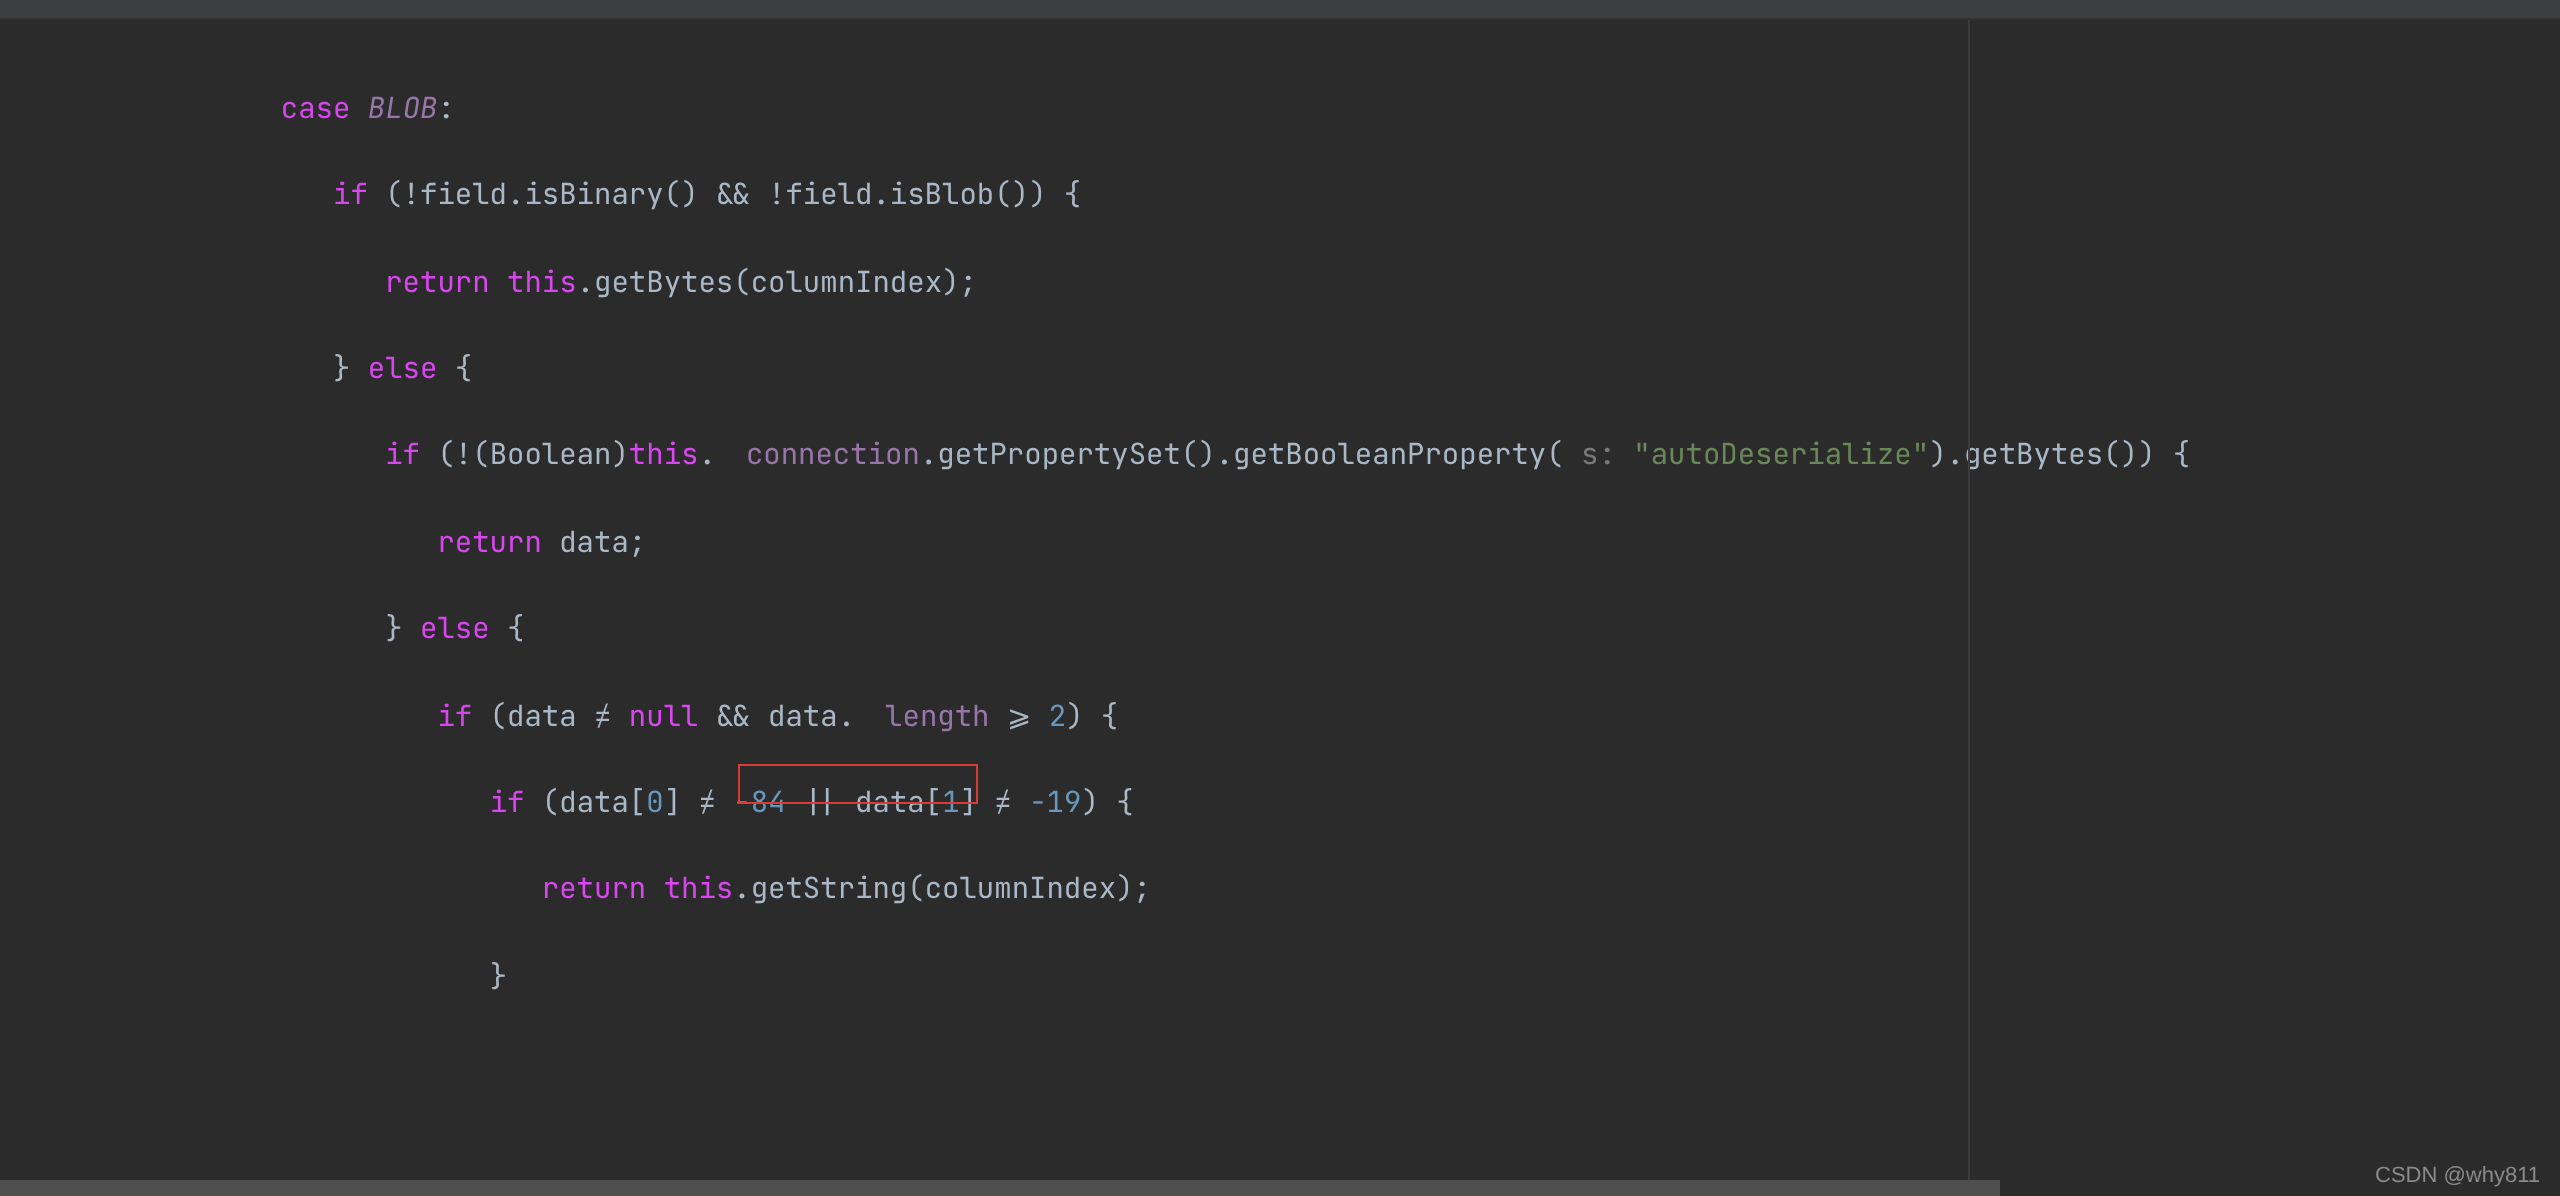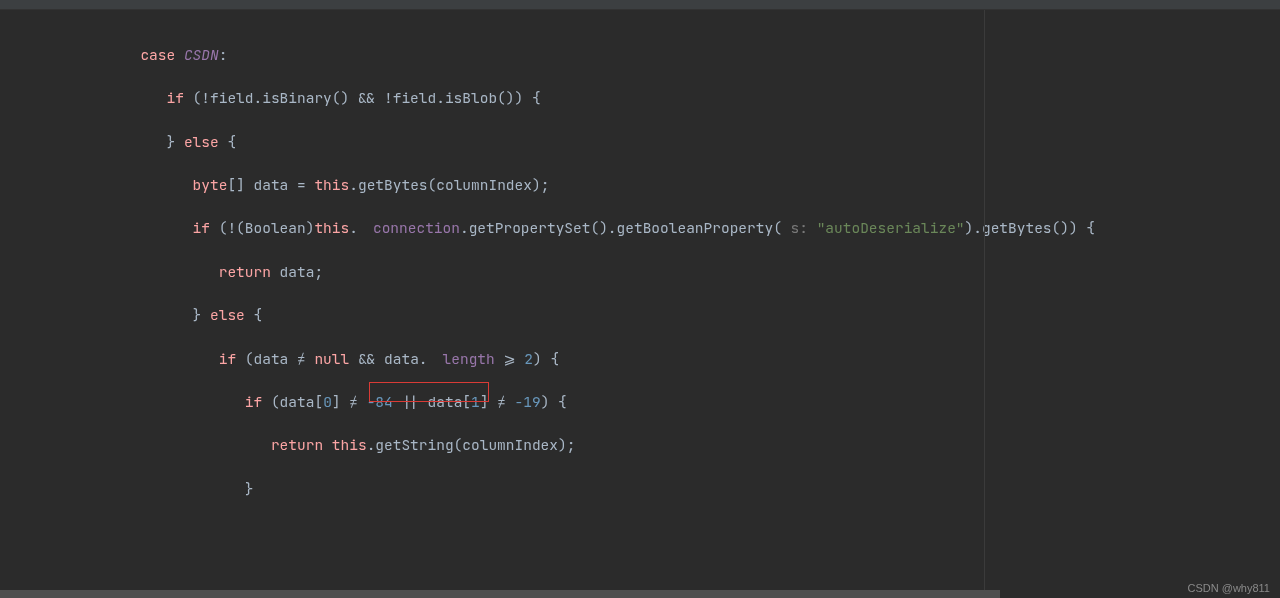--- a/index.html
+++ b/index.html
@@ -18,21 +18,21 @@
     border-bottom: 1px solid #323232;
   }
   .editor {
     padding: 12px 0 0 0;
     line-height: 21.7px;
     position: relative;
     white-space: pre;
     color: #a9b7c6;
   }
   .line { padding-left: 36px; position: relative; }
-  .kw { color: #fca5a5; }
+  .kw { color: #d946ef; }
   .str { color: #6a8759; }
   .num { color: #6897bb; }
   .field { color: #9876aa; margin-left: 15px; }
   .const { color: #9876aa; font-style: italic; }
   .hint { color: #787878; }
   .underline { text-decoration: underline; text-decoration-color: #5a6470; }
   .right-margin {
     position: absolute;
     top: 10px;
     bottom: 0;
@@ -70,24 +70,24 @@
     background: #4e4e4e;
     border-radius: 0;
   }
 </style>
 </head>
 <body>
 
 <div class="toolbar"></div>
 
 <div class="editor">
-<div class="line">            <span class="kw">case</span> <span class="const">CSDN</span>:</div>
+<div class="line">            <span class="kw">case</span> <span class="const">BLOB</span>:</div>
 <div class="line">               <span class="kw">if</span><span> (!field.isBinary() &amp;&amp; !field.isBlob()) {</span></div>
+<div class="line">                  <span class="kw">return</span> <span class="kw">this</span><span>.getBytes(columnIndex);</span></div>
 <div class="line">               <span>} </span><span class="kw">else</span><span> {</span></div>
-<div class="line">                  <span class="kw">byte</span><span>[] data = </span><span class="kw">this</span><span>.getBytes(columnIndex);</span></div>
 <div class="line">                  <span class="kw">if</span><span> (!(Boolean)</span><span class="kw">this</span><span>.</span><span class="field">connection</span><span>.getPropertySet().getBooleanProperty(</span><span class="hint"> s: </span><span class="str">"autoDeserialize"</span><span>).getBytes()) {</span></div>
 <div class="line">                     <span class="kw">return</span><span> data;</span></div>
 <div class="line">                  <span>} </span><span class="kw">else</span><span> {</span></div>
 <div class="line">                     <span class="kw">if</span><span> (data </span><span>≠</span><span> </span><span class="kw">null</span><span> &amp;&amp; data.</span><span class="field">length</span><span> </span><span>⩾</span><span> </span><span class="num">2</span><span>) {</span></div>
 <div class="line">                        <span class="kw">if</span><span> (data[</span><span class="num">0</span><span>] </span><span>≠</span><span> </span><span class="num">-84</span><span> || data[</span><span class="num">1</span><span>] </span><span>≠</span><span> </span><span class="num">-19</span><span>) {</span></div>
 <div class="line">                           <span class="kw">return</span> <span class="kw">this</span><span>.getString(columnIndex);</span></div>
 <div class="line">                        <span>}</span></div>
 
 
 

